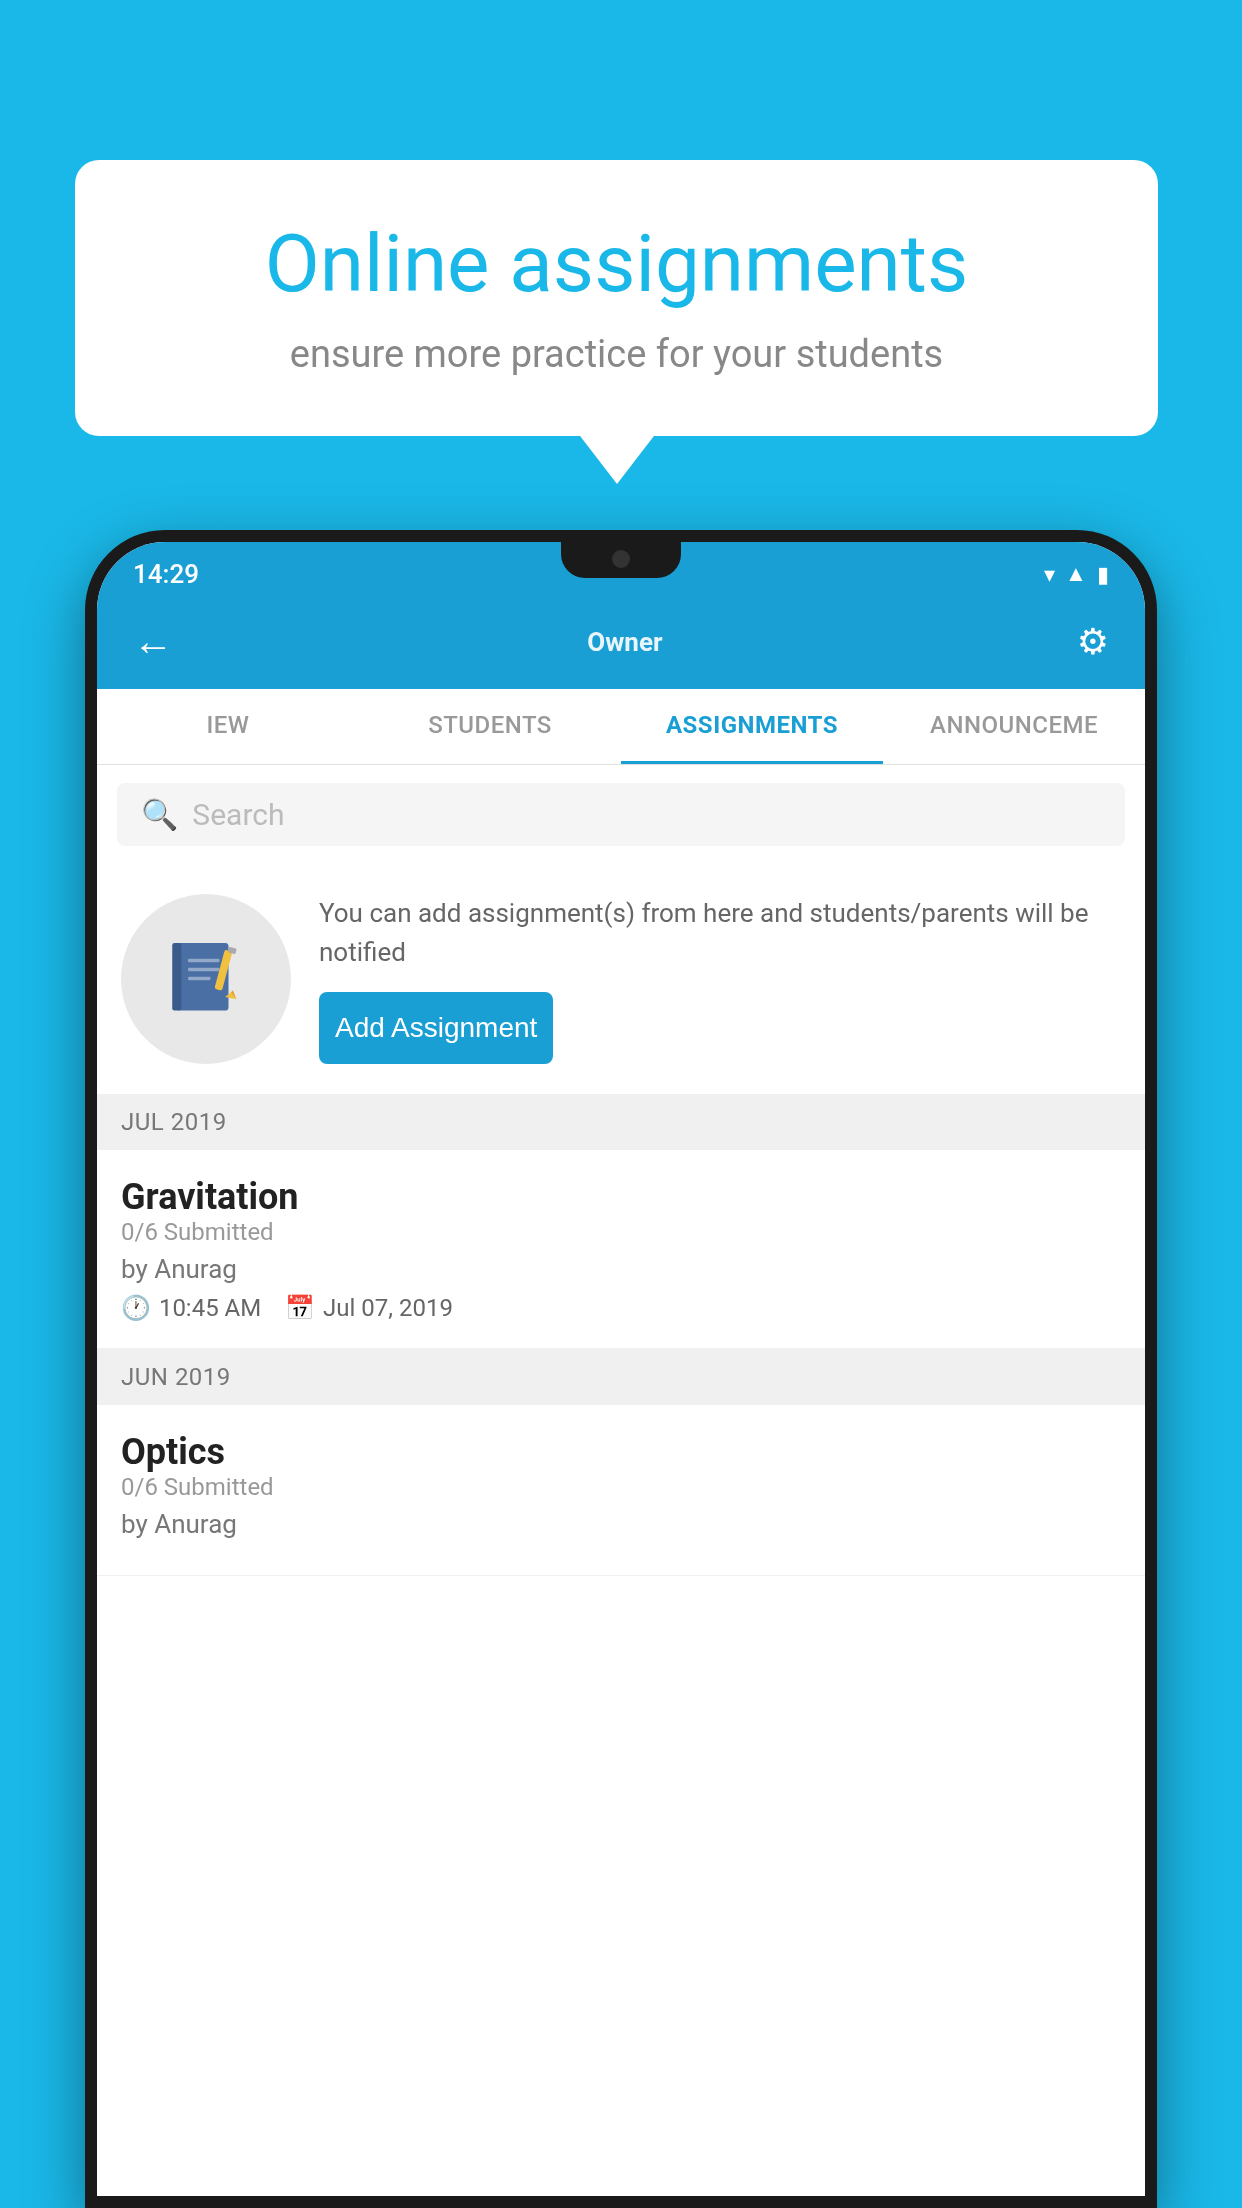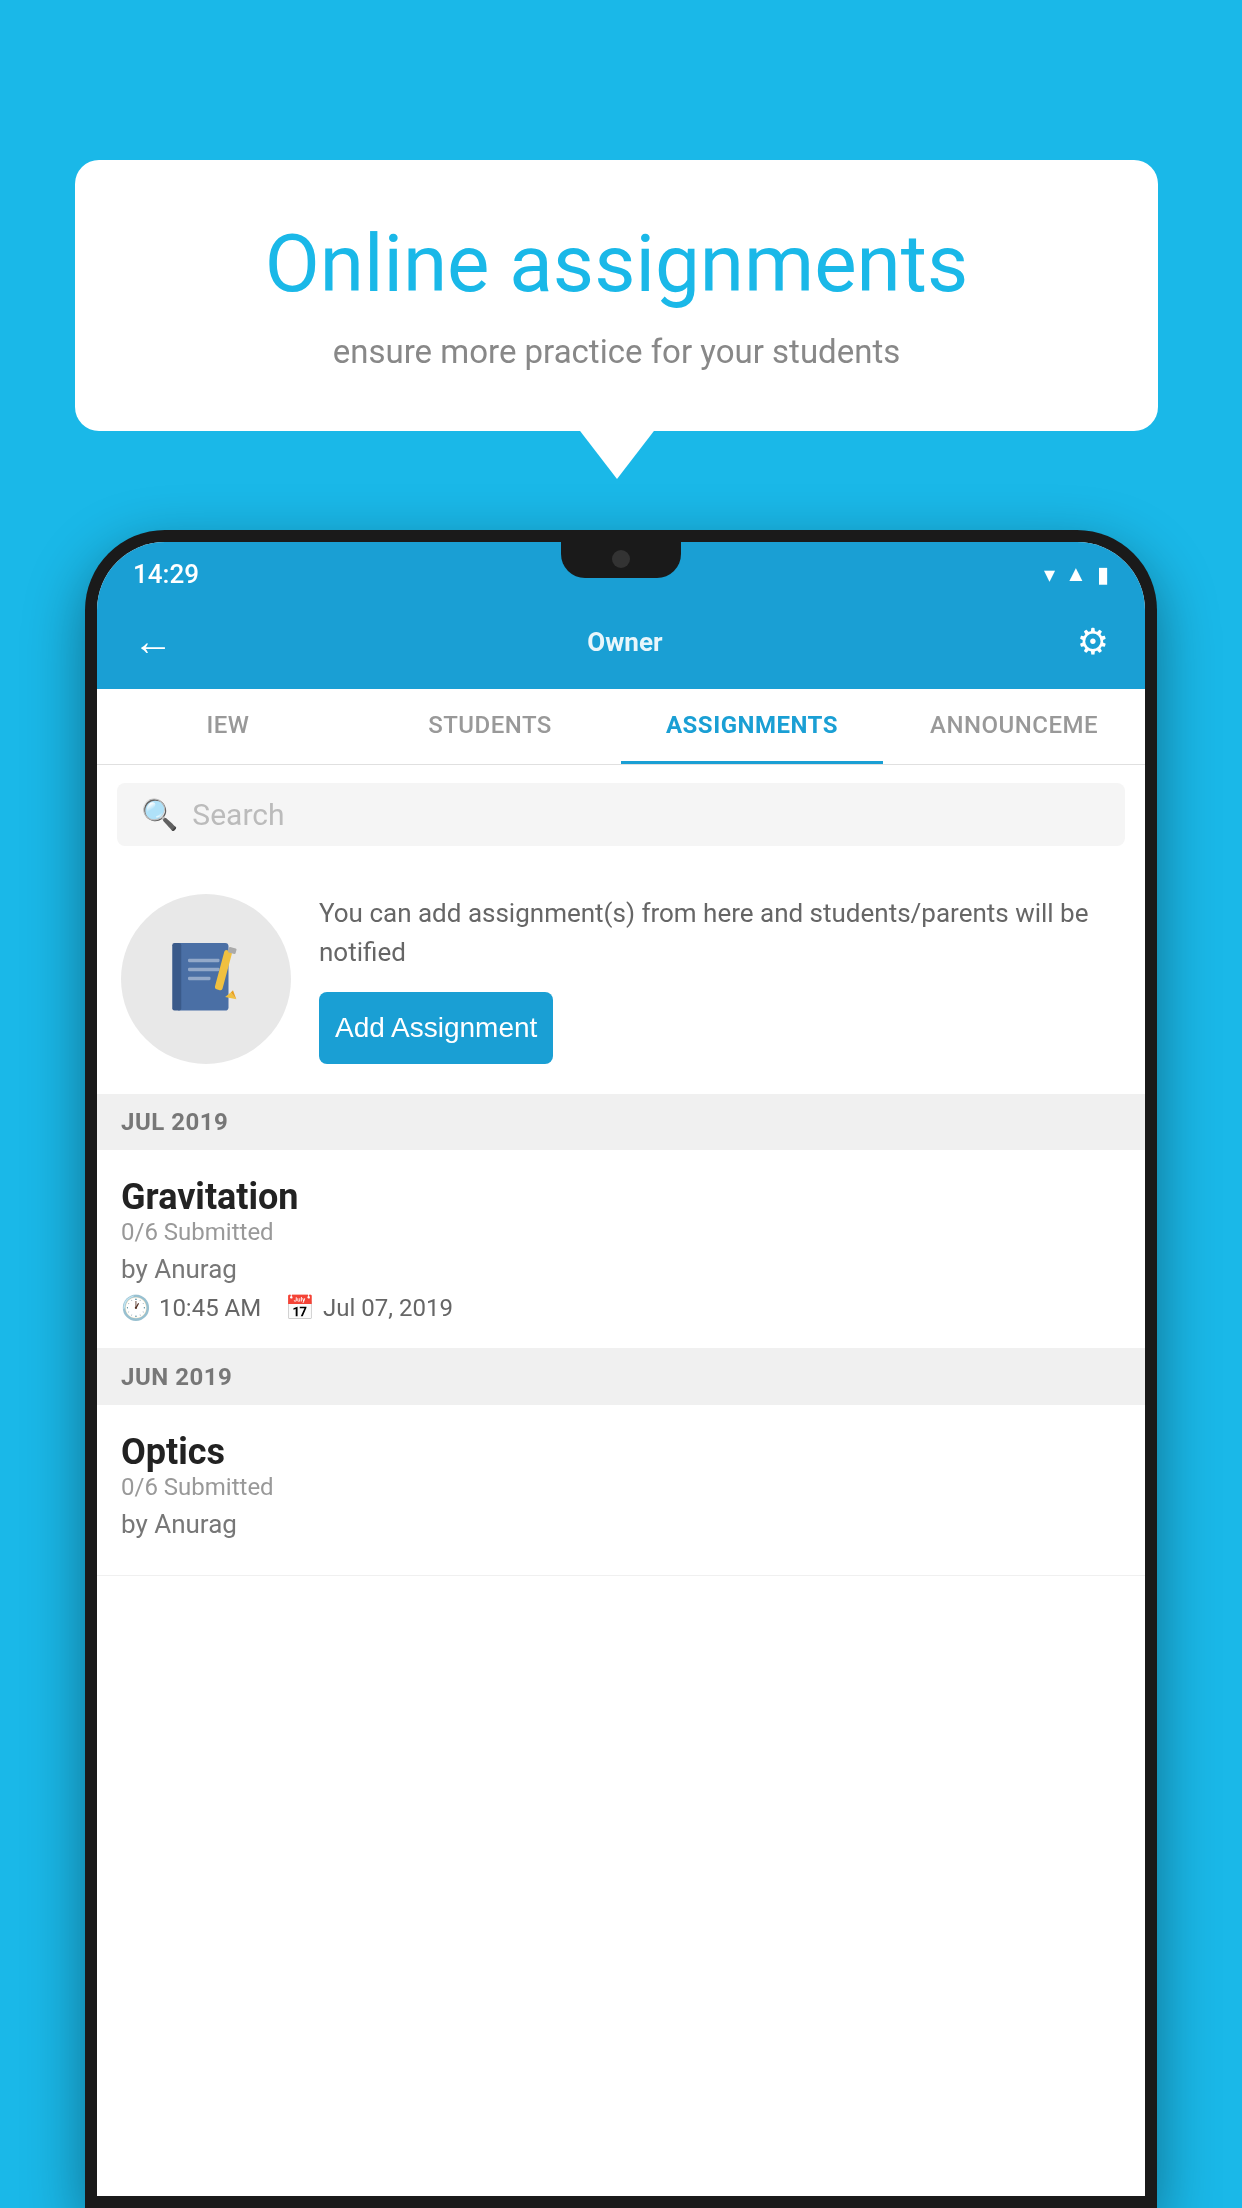--- a/index.html
+++ b/index.html
@@ -44,21 +44,21 @@
 
     .speech-bubble .headline {
       font-size: 80px;
       font-weight: 400;
       color: #1ab8e8;
       line-height: 1.1;
       margin-bottom: 24px;
     }
 
     .speech-bubble .subtext {
-      font-size: 33px;
+      font-size: 38px;
       color: #888;
       font-weight: 400;
     }
 
     
     .phone-frame {
       position: absolute;
       top: 530px;
       left: 85px;
       right: 85px;
@@ -260,21 +260,21 @@
       font-weight: 500;
       cursor: pointer;
     }
 
     
     .section-header {
       background: #f0f0f0;
       padding: 14px 24px;
       font-size: 24px;
       color: #777;
-      font-weight: 700;
+      font-weight: 400;
       letter-spacing: 0.5px;
     }
 
     
     .assignment-item {
       background: white;
       padding: 26px 24px;
       border-bottom: 1px solid #f0f0f0;
     }
 

